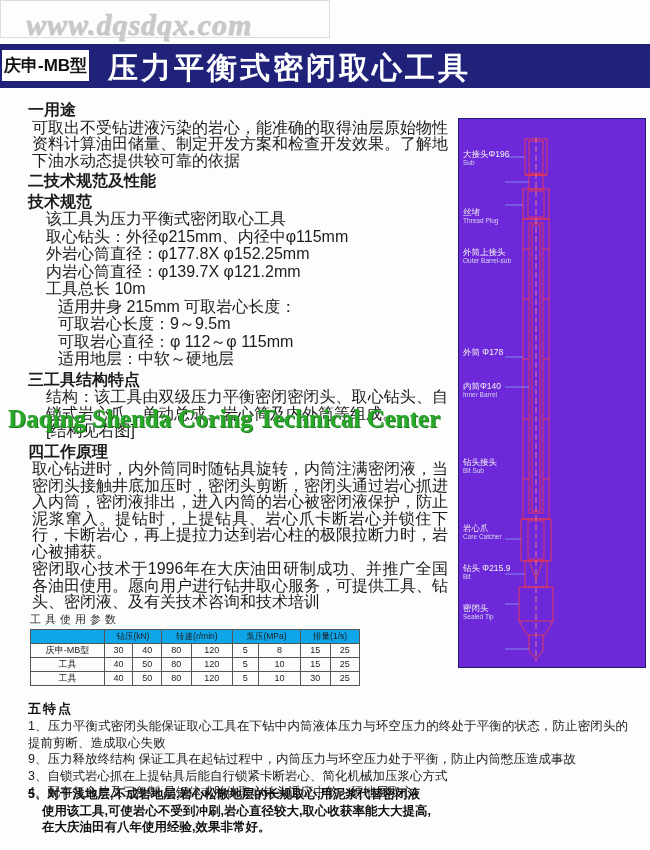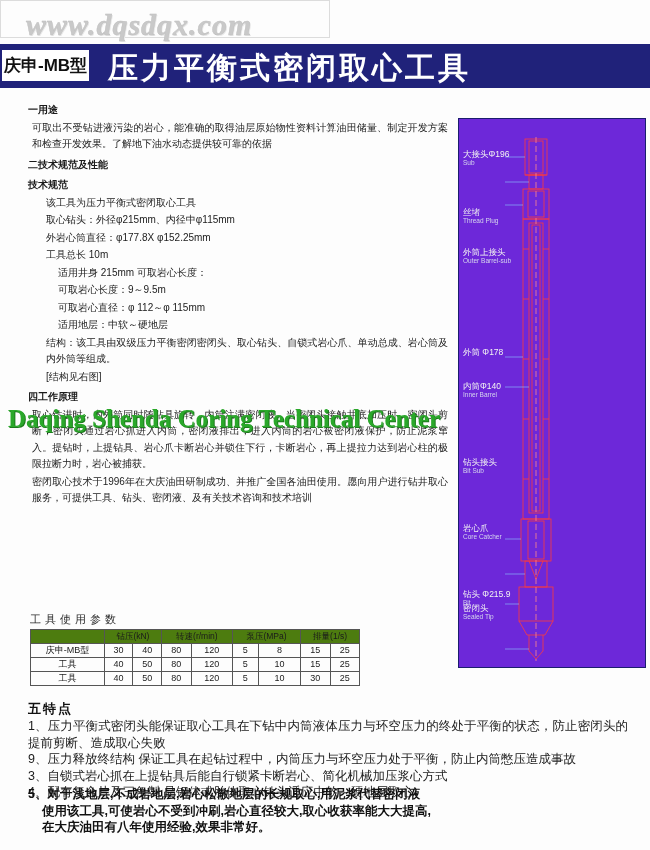--- a/index.html
+++ b/index.html
@@ -75,21 +75,21 @@
     color: #ffffff;
     letter-spacing: 3px;
     font-family: "Liberation Sans", sans-serif;
   }
   
   .col-text {
     position: absolute;
     top: 98px;
     left: 28px;
     width: 420px;
-    font-size: 10px;
+    font-size: 16px;
     line-height: 16.5px;
     color: #1b1b1b;
   }
   .sec-head {
     font-weight: bold;
     margin-top: 4px;
     margin-bottom: 1px;
   }
   .para {
     margin: 0 0 1px 4px;
@@ -163,21 +163,21 @@
     color: #1b1b1b;
   }
   table.spec th, table.spec td {
     border: 1px solid #555555;
     text-align: center;
     padding: 1px 1px;
     line-height: 11px;
     font-weight: normal;
   }
   table.spec th {
-    background: #4d7c0f;
+    background: #0ea5e9;
     font-size: 8.5px;
   }
   
   .feat-head {
     position: absolute;
     top: 700px;
     left: 28px;
     font-size: 13px;
     font-weight: bold;
     color: #111111;
@@ -225,27 +225,29 @@
 
   <div class="col-text">
     <div class="sec-head">一用途</div>
     <div class="para">可取出不受钻进液污染的岩心，能准确的取得油层原始物性资料计算油田储量、制定开发方案和检查开发效果。了解地下油水动态提供较可靠的依据</div>
 
     <div class="sec-head">二技术规范及性能</div>
     <div class="sec-head">技术规范</div>
     <div class="para indent">该工具为压力平衡式密闭取心工具</div>
     <div class="para indent">取心钻头：外径φ215mm、内径中φ115mm</div>
     <div class="para indent">外岩心筒直径：φ177.8X φ152.25mm</div>
+    <div class="para indent">内岩心筒直径：φ139.7X φ121.2mm</div>
     <div class="para indent">工具总长 10m</div>
 
     <div class="para indent2">适用井身 215mm 可取岩心长度：</div>
     <div class="para indent2">可取岩心长度：9～9.5m</div>
     <div class="para indent2">可取岩心直径：φ 112～φ 115mm</div>
     <div class="para indent2">适用地层：中软～硬地层</div>
 
+    <div class="sec-head">三工具结构特点</div>
     <div class="para indent">结构：该工具由双级压力平衡密闭密闭头、取心钻头、自锁式岩心爪、单动总成、岩心筒及内外筒等组成。</div>
     <div class="para indent">[结构见右图]</div>
 
     <div class="sec-head">四工作原理</div>
     <div class="para">取心钻进时，内外筒同时随钻具旋转，内筒注满密闭液，当密闭头接触井底加压时，密闭头剪断，密闭头通过岩心抓进入内筒，密闭液排出，进入内筒的岩心被密闭液保护，防止泥浆窜入。提钻时，上提钻具、岩心爪卡断岩心并锁住下行，卡断岩心，再上提拉力达到岩心柱的极限拉断力时，岩心被捕获。</div>
     <div class="para">密闭取心技术于1996年在大庆油田研制成功、并推广全国各油田使用。愿向用户进行钻井取心服务，可提供工具、钻头、密闭液、及有关技术咨询和技术培训</div>
   </div>
 
   <div class="draw-panel">
     <svg width="186" height="548" viewBox="0 0 186 548">
@@ -324,21 +326,21 @@
       <span class="en">Inner Barrel</span>
     </div>
     <div class="draw-label" style="top:338px; left:4px;">
       <span>钻头接头</span>
       <span class="en">Bit Sub</span>
     </div>
     <div class="draw-label" style="top:404px; left:4px;">
       <span>岩心爪</span>
       <span class="en">Core Catcher</span>
     </div>
-    <div class="draw-label" style="top:470px; left:4px;">
+    <div class="draw-label" style="top:444px; left:4px;">
       <span>钻头 Φ215.9</span>
       <span class="en">Bit</span>
     </div>
     <div class="draw-label" style="top:484px; left:4px;">
       <span>密闭头</span>
       <span class="en">Sealed Tip</span>
     </div>
   </div>
 
   <div class="wm-green">Daqing Shenda Coring Technical Center</div>

